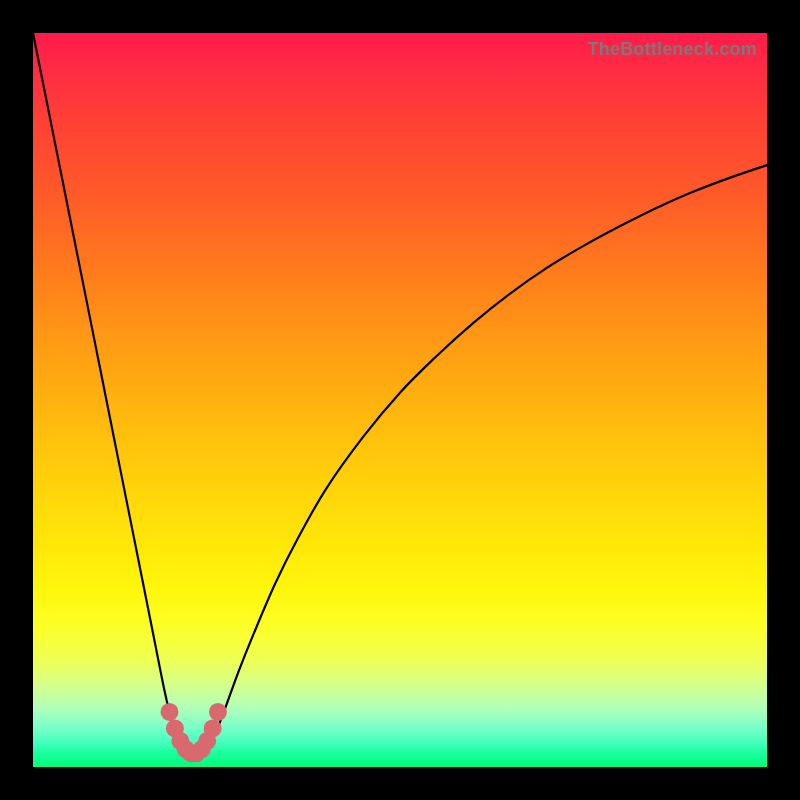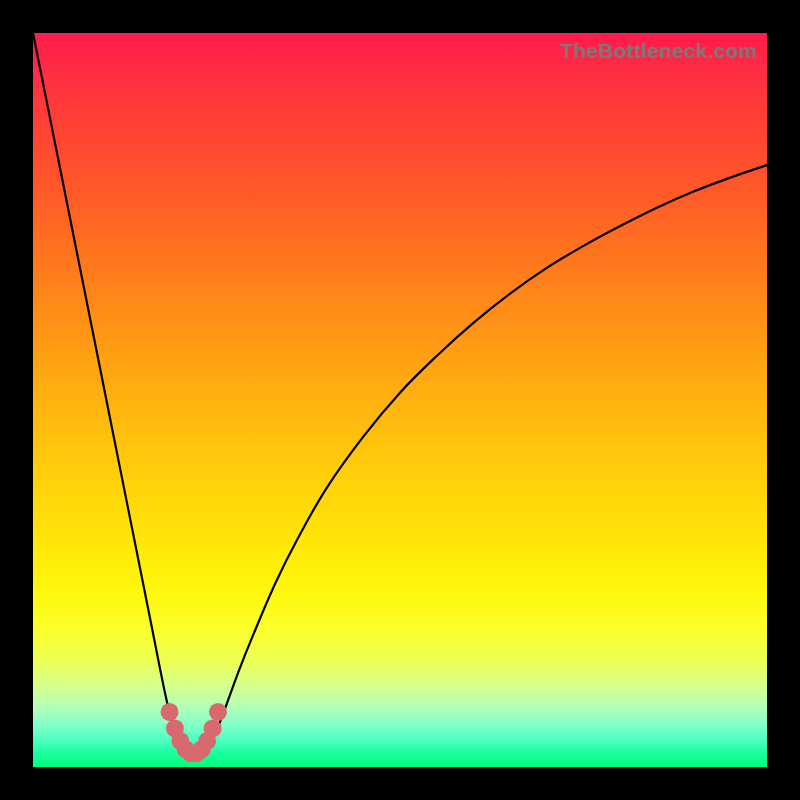--- a/index.html
+++ b/index.html
@@ -37,21 +37,21 @@
       #48ffbf 96.5%,
       #1cff9f 98%,
       #00ff7a 100%
     );
   }
   .watermark {
     position: absolute;
     top: 6px;
     right: 10px;
     color: #7a7a7a;
-    font-size: 21px;
+    font-size: 18px;
     font-weight: 600;
     letter-spacing: 0.2px;
     user-select: none;
   }
   svg.curve {
     position: absolute;
     left: 0;
     top: 0;
     width: 734px;
     height: 734px;

